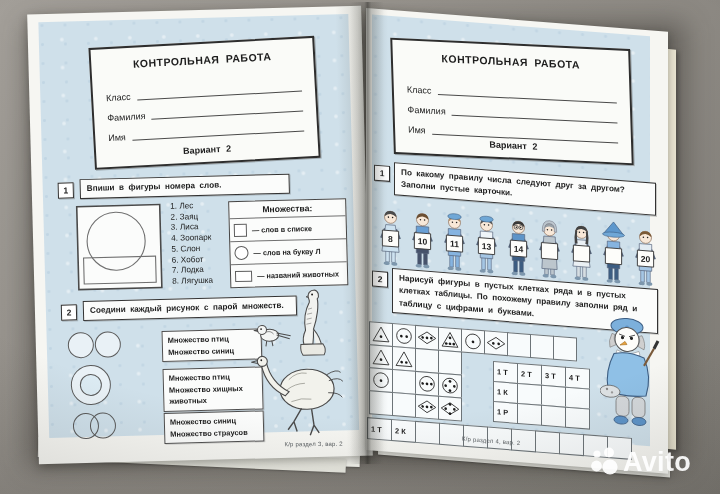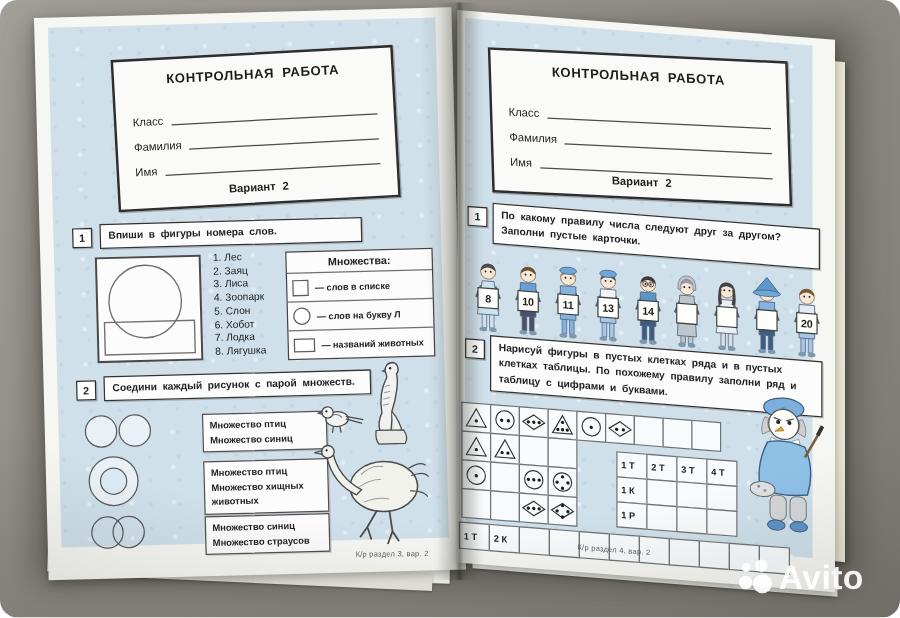--- a/index.html
+++ b/index.html
@@ -1,18 +1,18 @@
 <!DOCTYPE html>
 <html><head>
 <meta charset="utf-8">
 <style>
   html,body{margin:0;padding:0;}
   body{font-family:"Liberation Sans",sans-serif;}
   .photo{position:relative;width:720px;height:494px;overflow:hidden;
-    background:linear-gradient(135deg,#a39f99 0%,#918d87 45%,#7d7a74 100%);border-radius:14px;}
+    background:linear-gradient(135deg,#a39f99 0%,#918d87 45%,#7d7a74 100%);}
   .photo::after{content:'';position:absolute;inset:0;pointer-events:none;
     background:radial-gradient(120% 90% at 50% 35%,rgba(0,0,0,0) 55%,rgba(30,28,24,.22) 100%);}
   .book-shadow{position:absolute;left:26px;top:22px;width:660px;height:446px;
     background:rgba(40,38,32,.38);filter:blur(13px);border-radius:8px;}
   .pstack{position:absolute;background:#efefe8;box-shadow:0 1px 2px rgba(0,0,0,.25);}
   .st1{left:38px;top:442px;width:322px;height:20px;transform:rotate(1.8deg);background:#f6f6f0;}
   .st2{left:44px;top:452px;width:302px;height:14px;transform:rotate(2.6deg);background:#e9e9e1;}
   .st3{left:378px;top:450px;width:292px;height:16px;transform:skewY(4.5deg);background:#f2f2ec;}
   .cream-page{position:absolute;left:642px;top:48px;width:34px;height:400px;transform:skewY(6deg);
     background:#e9e4d1;box-shadow:2px 2px 5px rgba(0,0,0,.3);}

